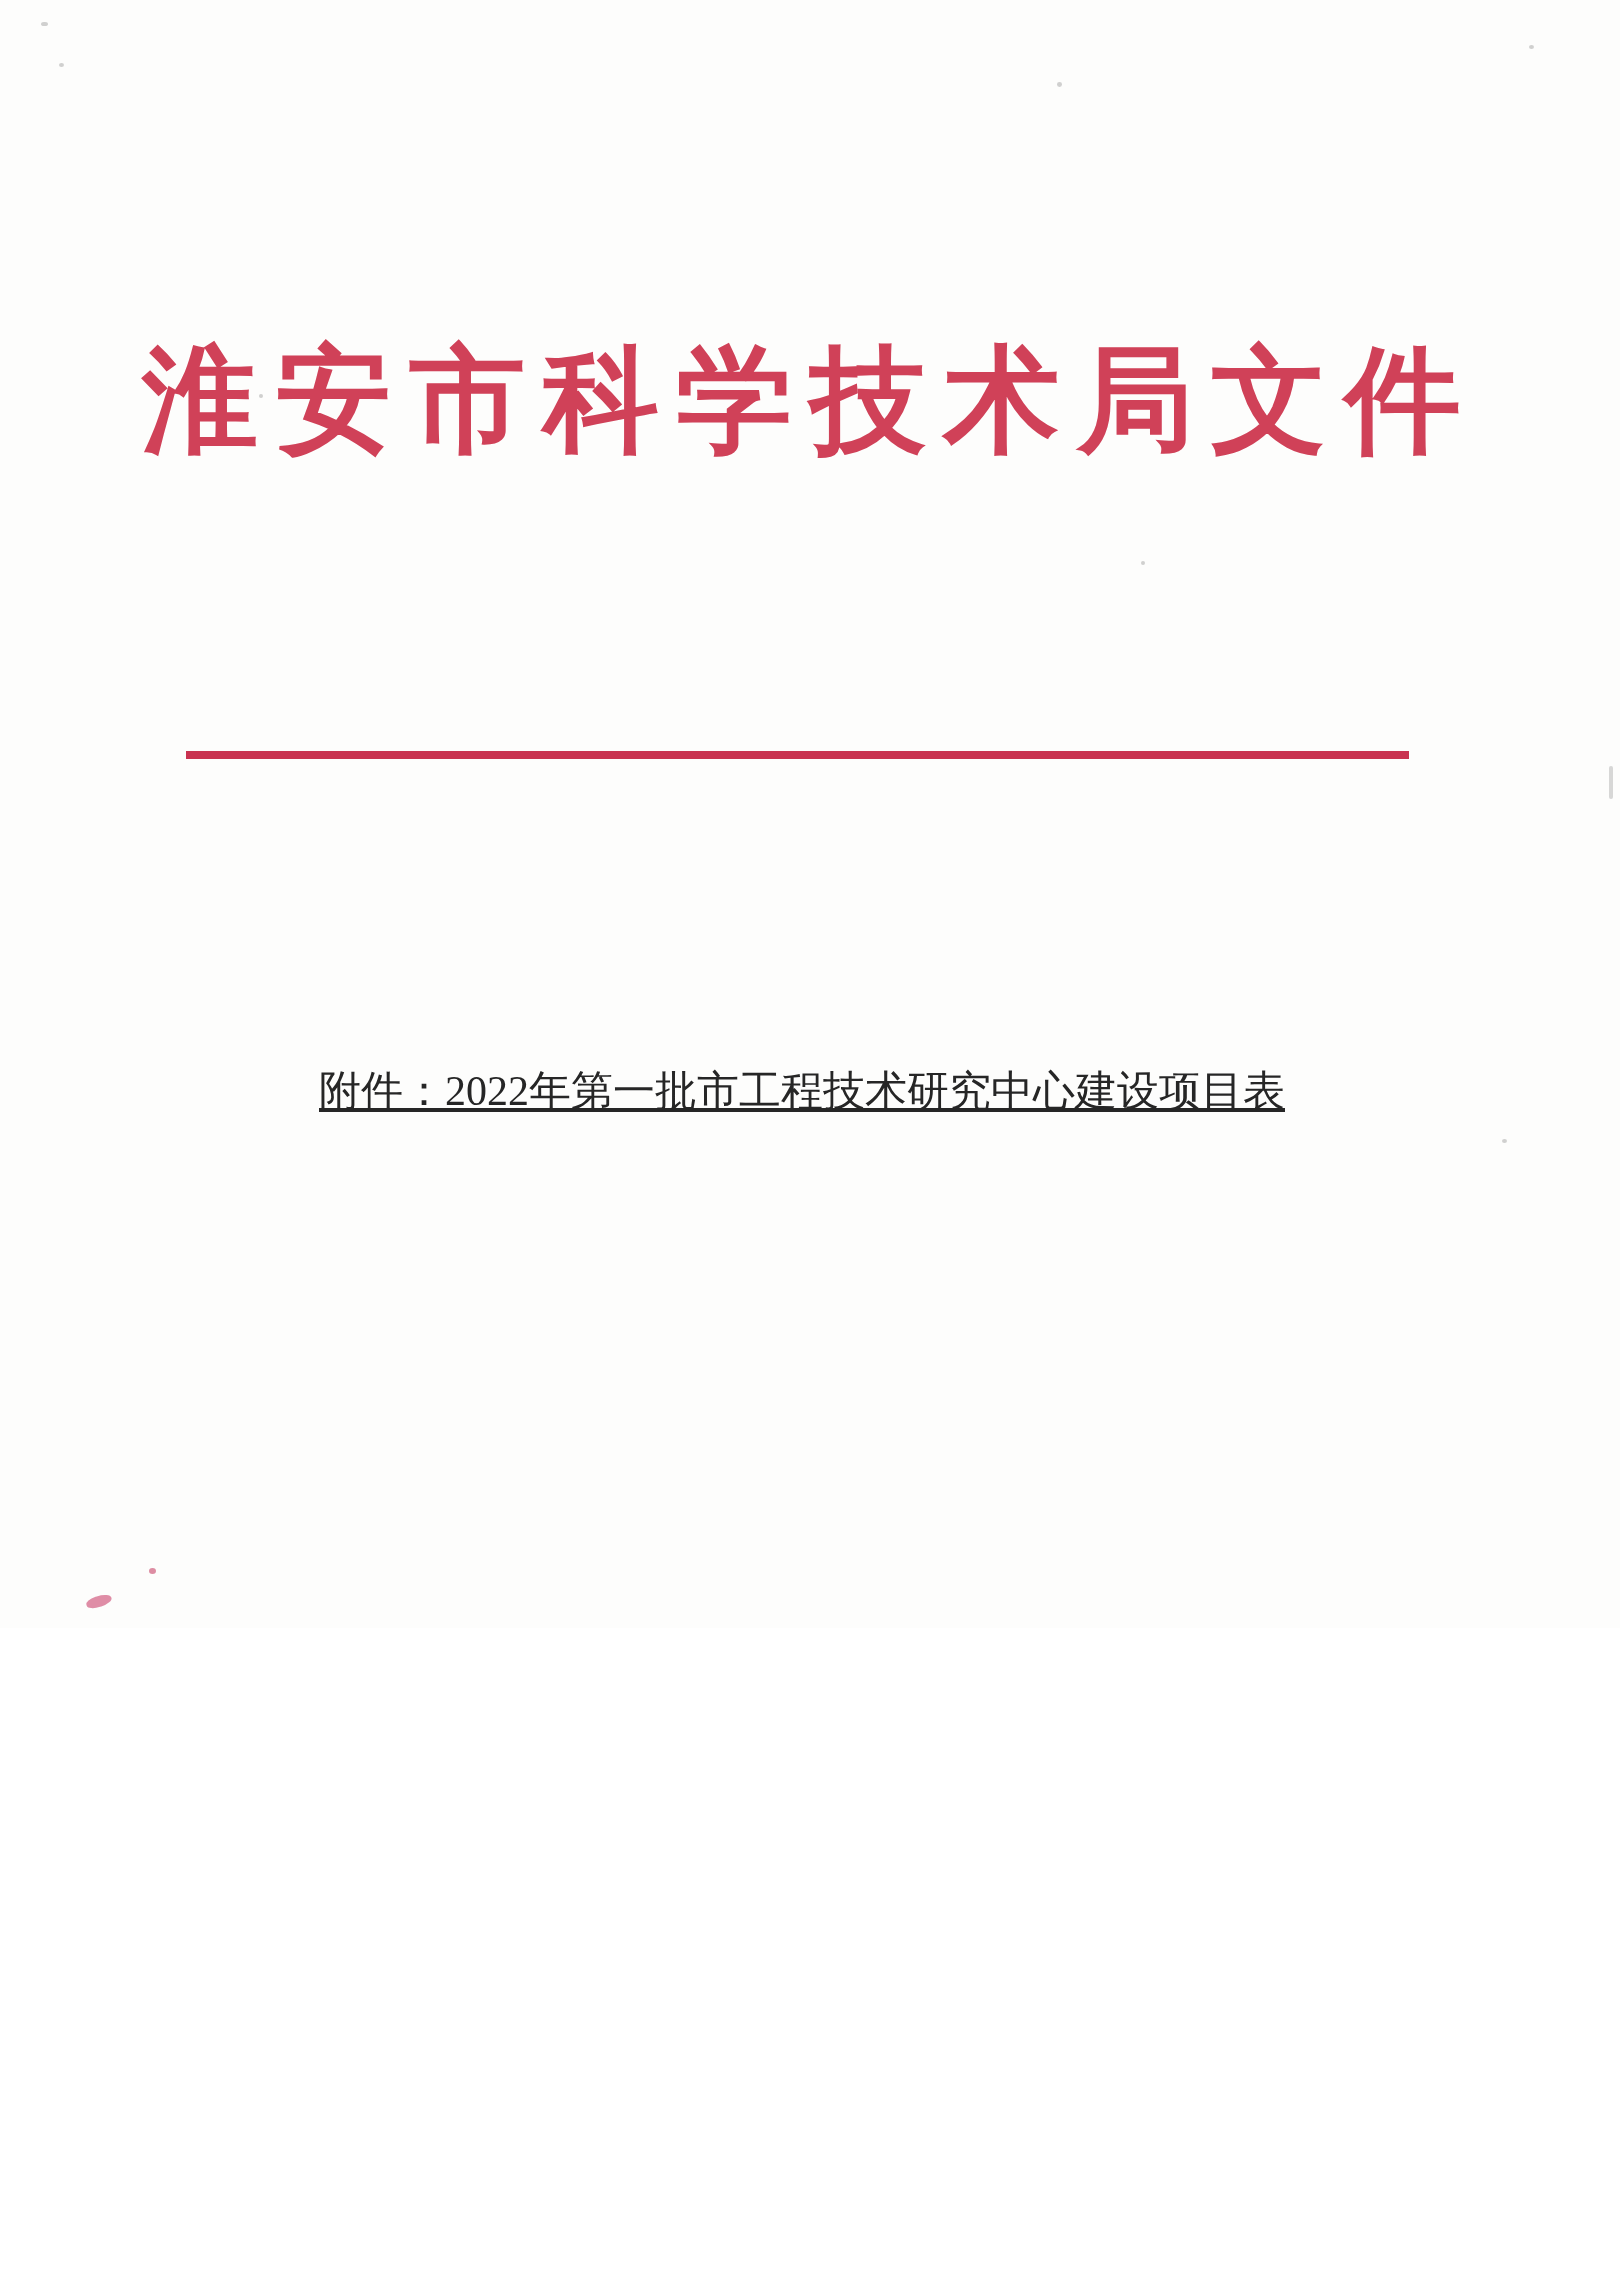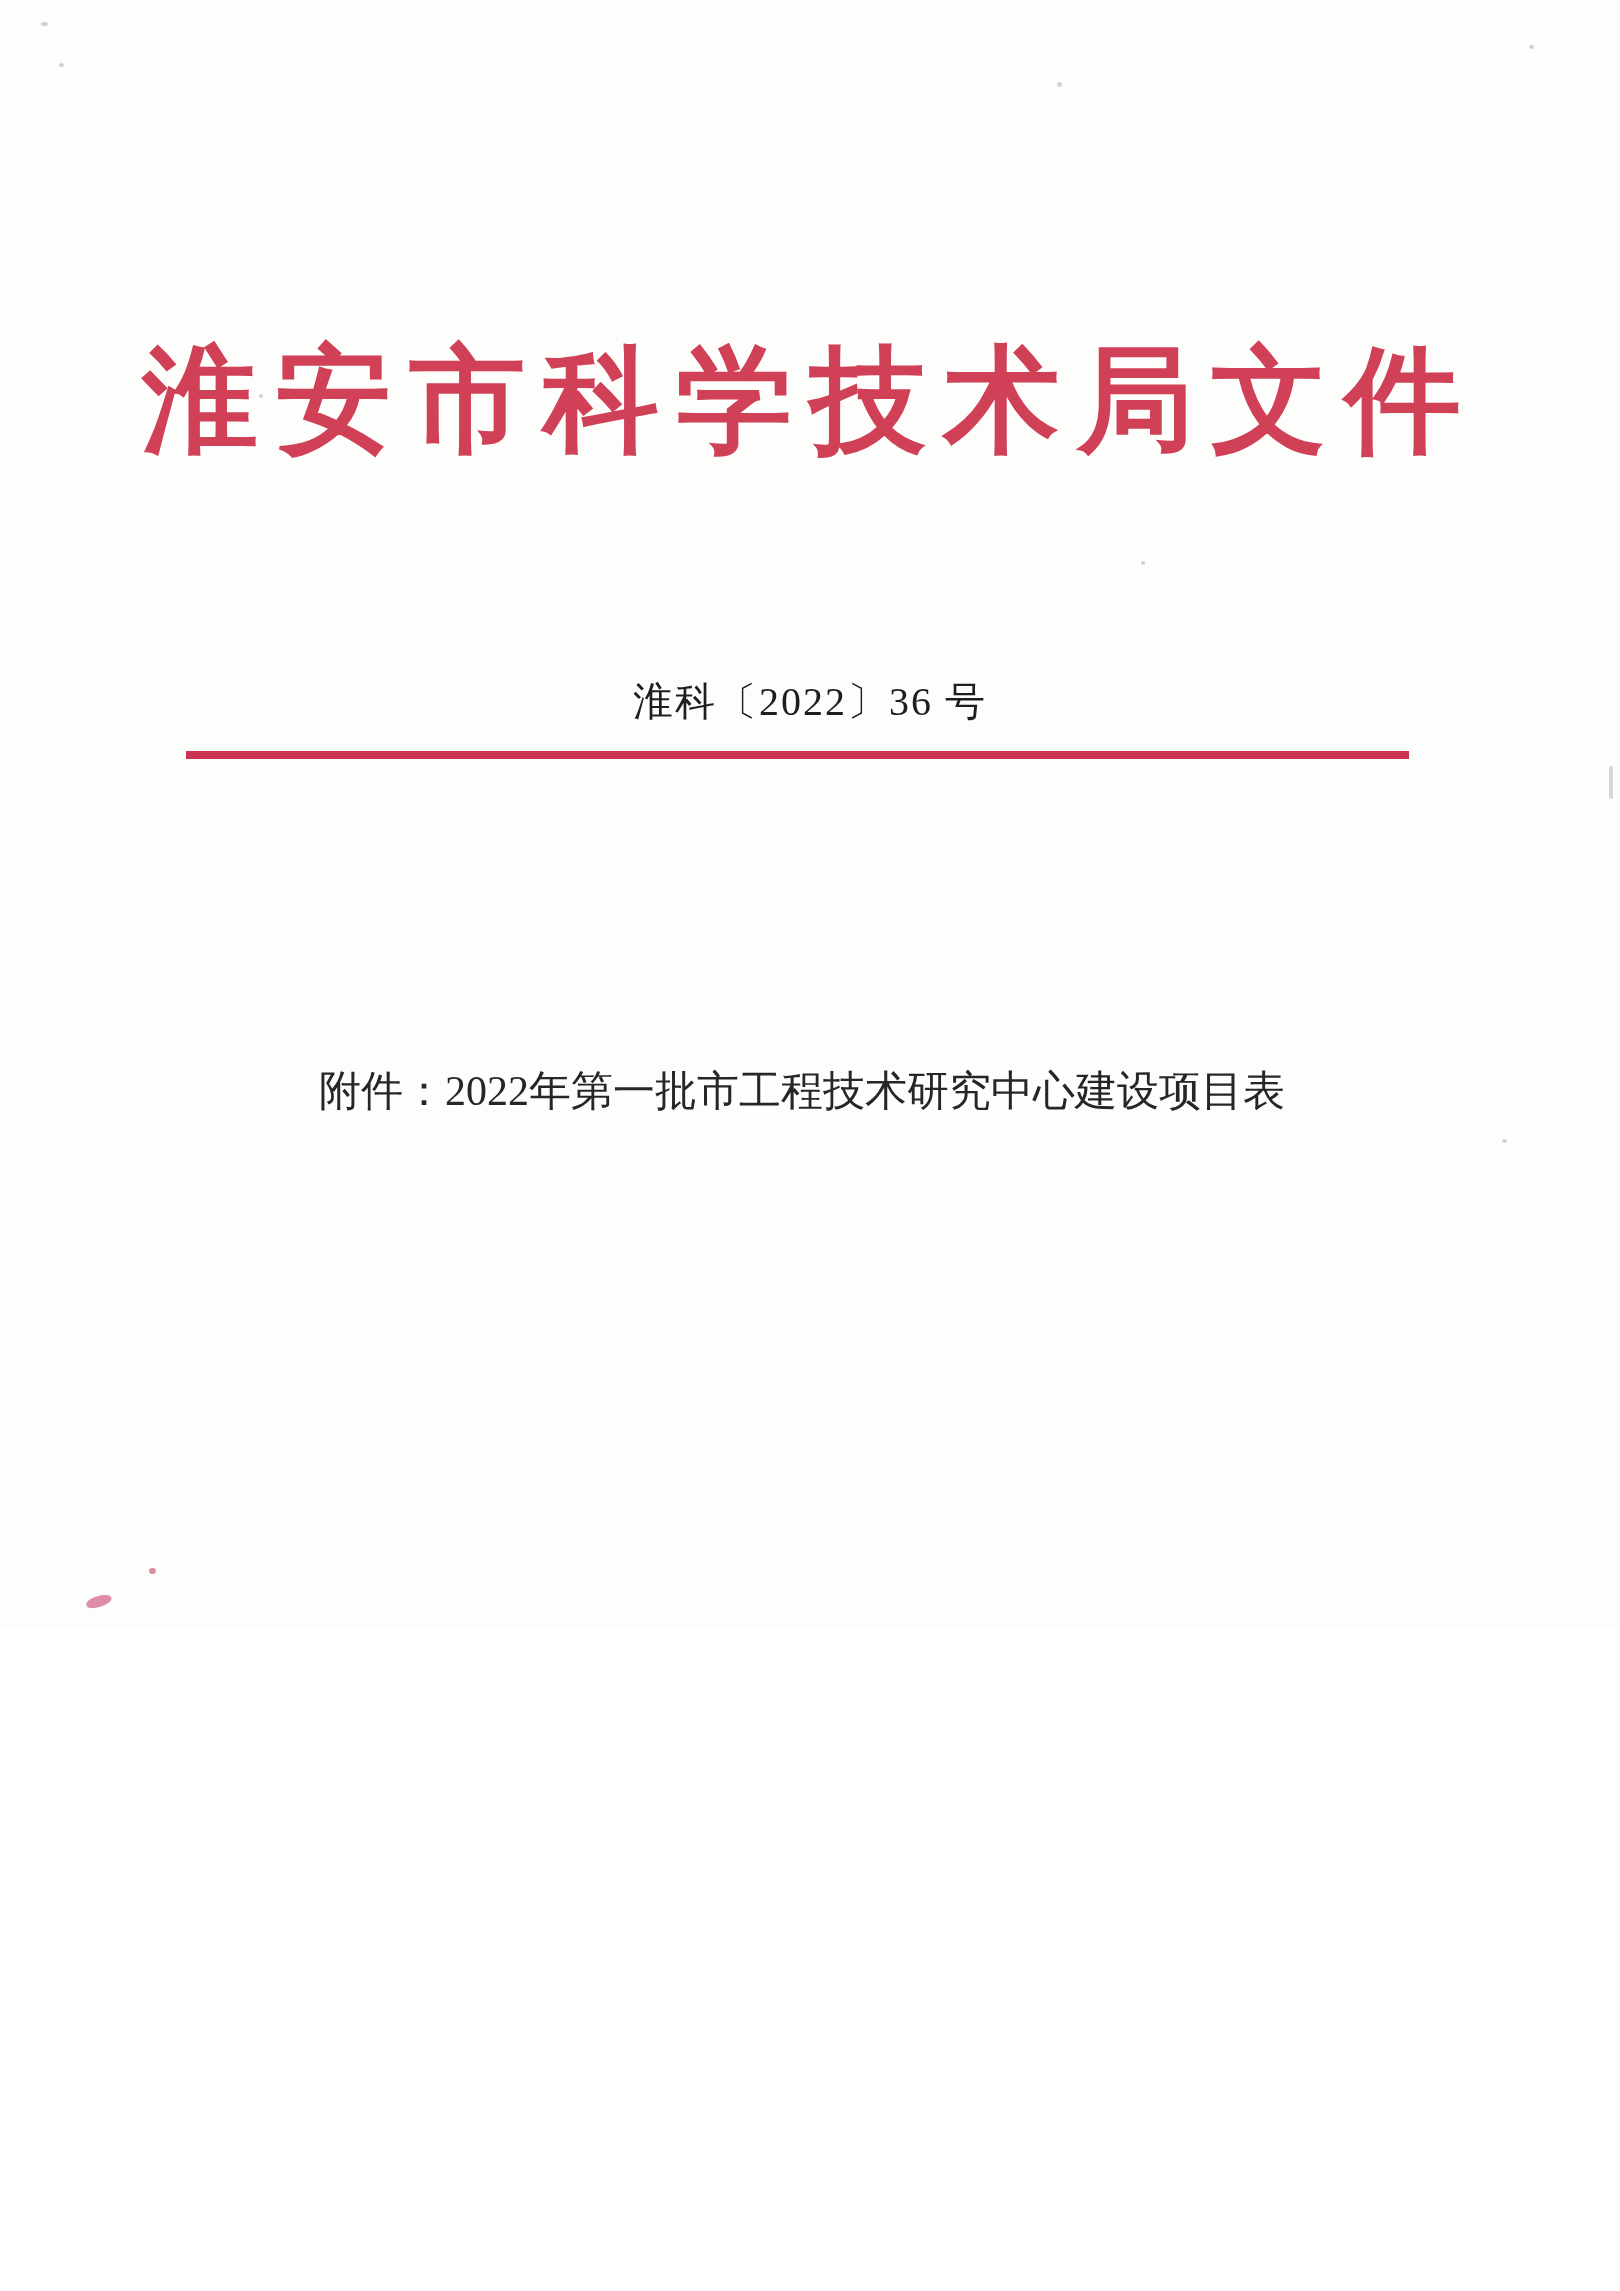--- a/index.html
+++ b/index.html
@@ -45,21 +45,21 @@
   
   .body-text{
     position:absolute;left:235px;top:1051px;width:1133px;
     font-size:42px;
     line-height:81px;
     text-align:justify;
     color:#262626;
   }
   .body-text p{margin:0;text-indent:2em;}
   .body-text .salutation{text-indent:0;}
-  .body-text .attachment{text-indent:2em;}
+  .body-text .attachment{text-indent:2em;text-decoration:underline;}
   
   .signature{
     position:absolute;left:841px;top:1890px;
     font-size:43px;letter-spacing:1px;color:#222;
     white-space:nowrap;
   }
   .sign-date{
     position:absolute;left:898px;top:1954px;
     font-size:42px;letter-spacing:2.9px;color:#222;
     white-space:nowrap;
@@ -90,21 +90,20 @@
     background:#8f8f8f;opacity:.35;border-radius:2px;
   }
 </style>
 </head>
 <body>
 
 <div class="page">
 
   <div class="header-title">淮安市科学技术局文件</div>
 
-  <div class="doc-number">淮科〔2022〕36 号</div>
 
   <div class="red-rule"></div>
 
 
   <div class="body-text">
     <p class="attachment">附件：2022年第一批市工程技术研究中心建设项目表</p>
   </div>
 
   <div class="signature">淮安市科学技术局</div>
 

